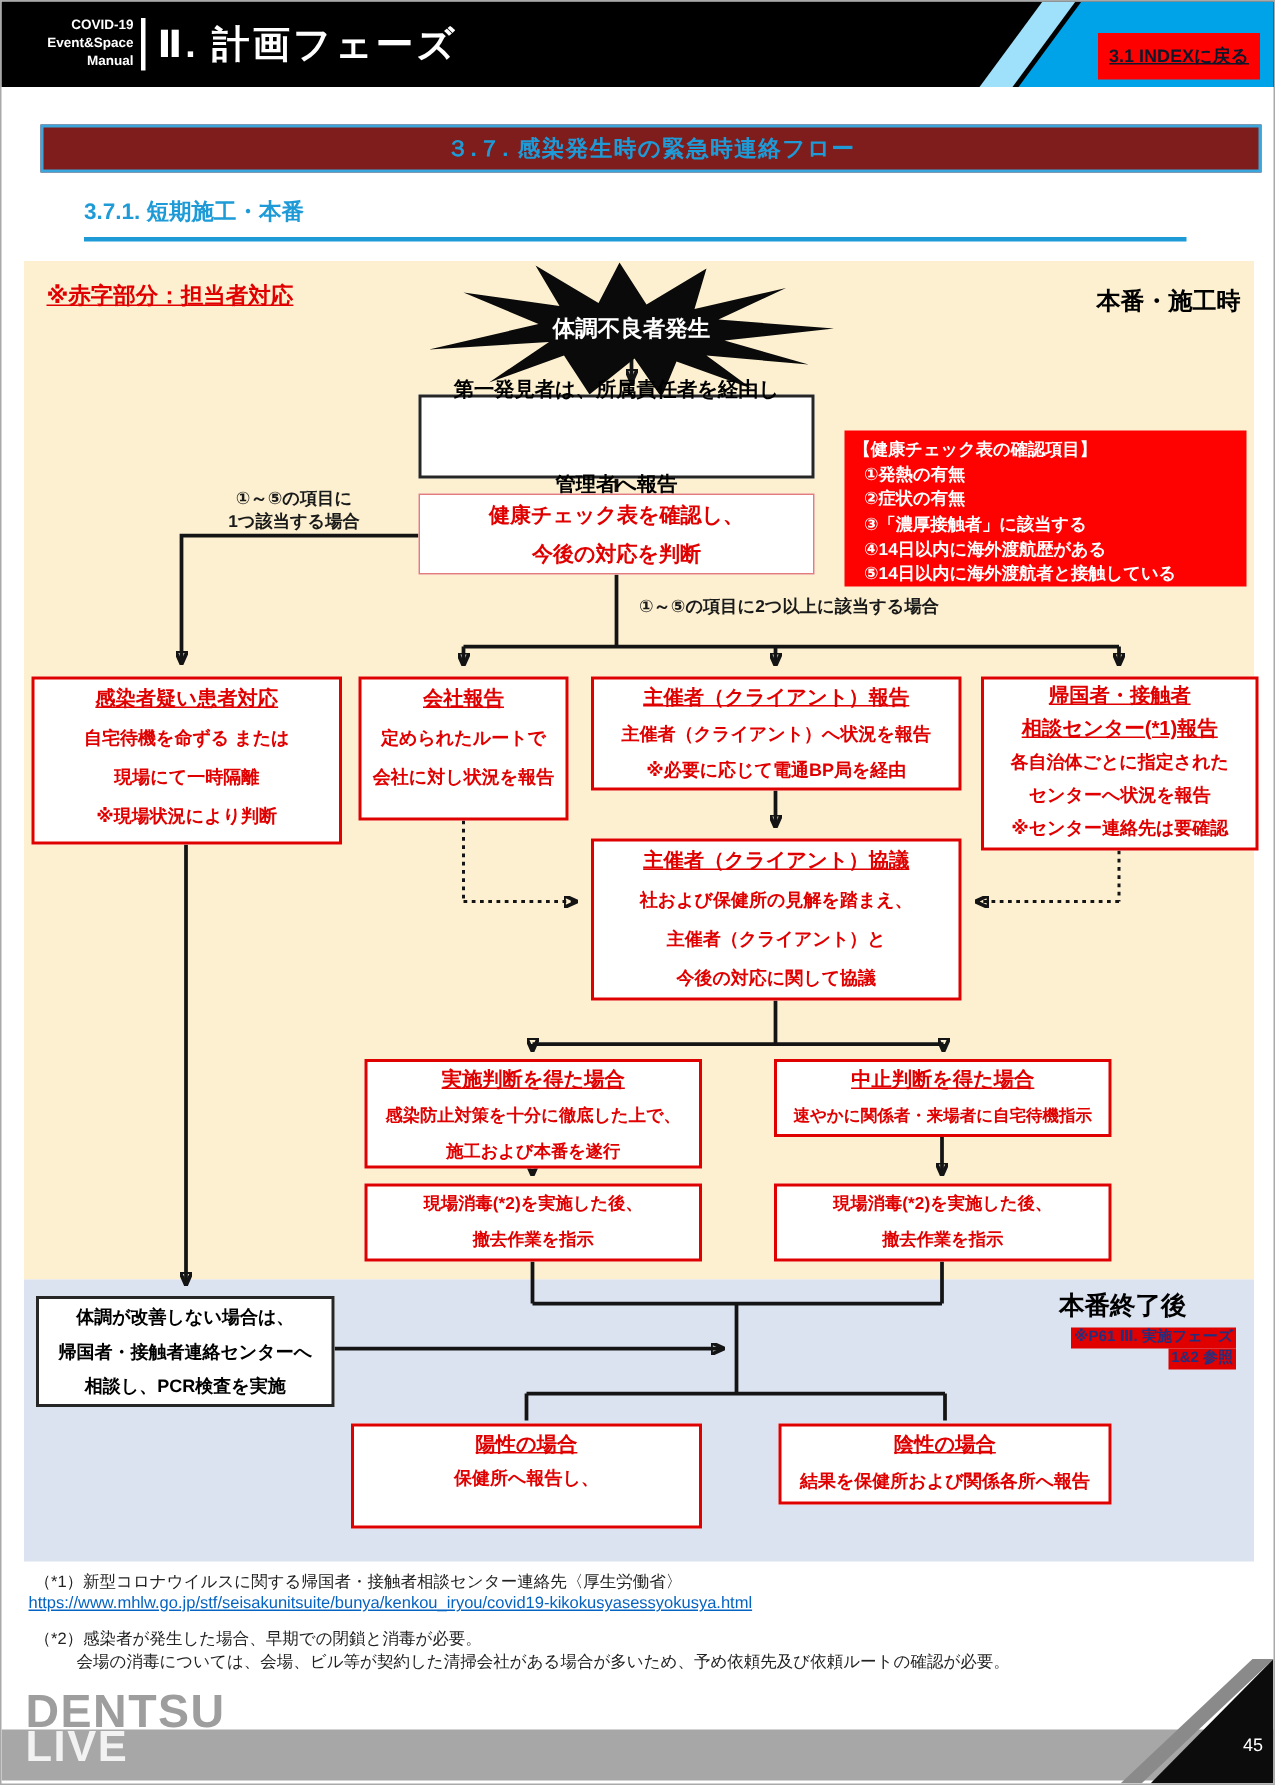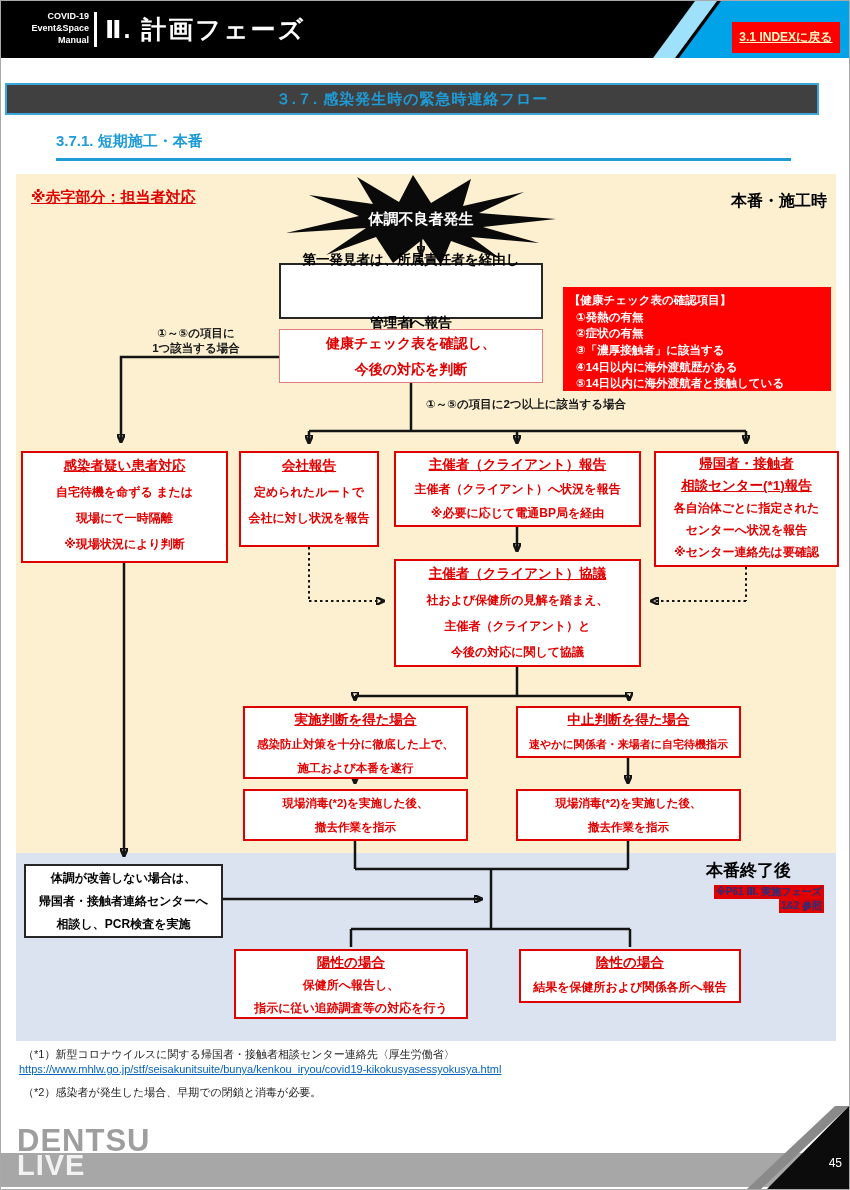--- a/index.html
+++ b/index.html
@@ -8,24 +8,24 @@
         font-family:"Liberation Sans","DejaVu Sans",sans-serif;color:#1a1a1a;}
   
   .header{position:absolute;left:0;top:0;width:850px;height:57px;background:#000;}
   .header svg{position:absolute;left:0;top:0;}
   .manual-label{position:absolute;left:14px;top:9px;width:74px;text-align:right;
         color:#fff;font-size:9px;font-weight:700;line-height:1.35;}
   .hdr-bar{position:absolute;left:93px;top:11px;width:3px;height:35px;background:#fff;}
   .hdr-title{position:absolute;left:104px;top:12px;color:#fff;font-size:25px;font-weight:700;letter-spacing:2px;}
   .back-btn{position:absolute;left:731px;top:21px;width:108px;height:31px;background:#fe0000;
         display:flex;align-items:center;justify-content:center;cursor:pointer;}
-  .back-btn span{color:#fef9c3;font-size:12px;font-weight:700;text-decoration:underline;}
-  
-  .section-box{position:absolute;left:4px;top:82px;width:814px;height:32px;border:2px solid #3aa6dc;
-        background:#404040;display:flex;align-items:center;justify-content:center;box-sizing:border-box;}
+  .back-btn span{color:#0f172a;font-size:12px;font-weight:700;text-decoration:underline;}
+  
+  .section-box{position:absolute;left:26px;top:82px;width:814px;height:32px;border:2px solid #3aa6dc;
+        background:#7f1d1d;display:flex;align-items:center;justify-content:center;box-sizing:border-box;}
   .section-box span{color:#1e9bd7;font-size:15px;font-weight:700;letter-spacing:1px;}
   .subsection{position:absolute;left:55px;top:131px;color:#1e9bd7;font-size:15px;font-weight:700;}
   .sub-underline{position:absolute;left:55px;top:157px;width:735px;height:3px;background:#1e9bd7;}
   
   .panel-top{position:absolute;left:15px;top:173px;width:820px;height:679px;background:#fcf0d1;}
   .panel-bottom{position:absolute;left:15px;top:852px;width:820px;height:188px;background:#dbe2f0;}
   
   .fbox{position:absolute;background:#fff;border:2px solid #df0000;color:#e00000;font-weight:700;
         display:flex;flex-direction:column;align-items:center;text-align:center;
         box-sizing:border-box;z-index:4;}
@@ -223,31 +223,31 @@
 
   <div class="after-label">本番終了後</div>
   <div class="ref-note">
     <span>※P61 Ⅲ. 実施フェーズ</span>
     <span>1&amp;2 参照</span>
   </div>
 
   <div class="fbox lh23" style="left:233px;top:948px;width:234px;height:70px;border-width:2.5px;">
     <div class="t">陽性の場合</div>
     <div class="l">保健所へ報告し、</div>
-    <div class="l">指示に従い追跡調査等の対応を行う</div>
   </div>
 
   <div class="fbox lh24" style="left:518px;top:948px;width:222px;height:54px;border-width:2.5px;">
     <div class="t">陰性の場合</div>
     <div class="l">結果を保健所および関係各所へ報告</div>
   </div>
 
   <div class="fn" style="left:22px;top:1046px;">（*1）新型コロナウイルスに関する帰国者・接触者相談センター連絡先〈厚生労働省〉</div>
   <div class="fn-link" style="left:18px;top:1062px;">https://www.mhlw.go.jp/stf/seisakunitsuite/bunya/kenkou_iryou/covid19-kikokusyasessyokusya.html</div>
   <div class="fn" style="left:22px;top:1084px;">（*2）感染者が発生した場合、早期での閉鎖と消毒が必要。</div>
+  <div class="fn" style="left:50px;top:1099px;">会場の消毒については、会場、ビル等が契約した清掃会社がある場合が多いため、予め依頼先及び依頼ルートの確認が必要。</div>
 
   <div class="footer-bar"></div>
   <div class="brand1">DENTSU</div>
   <div class="brand2">LIVE</div>
   <svg class="corner-svg" width="130" height="85">
     <polygon points="28,85 42,85 130,2 116,2" fill="#8a8a8a"></polygon>
     <polygon points="48,85 130,85 130,2" fill="#0c0c0c"></polygon>
   </svg>
   <div class="page-num">45</div>
 

